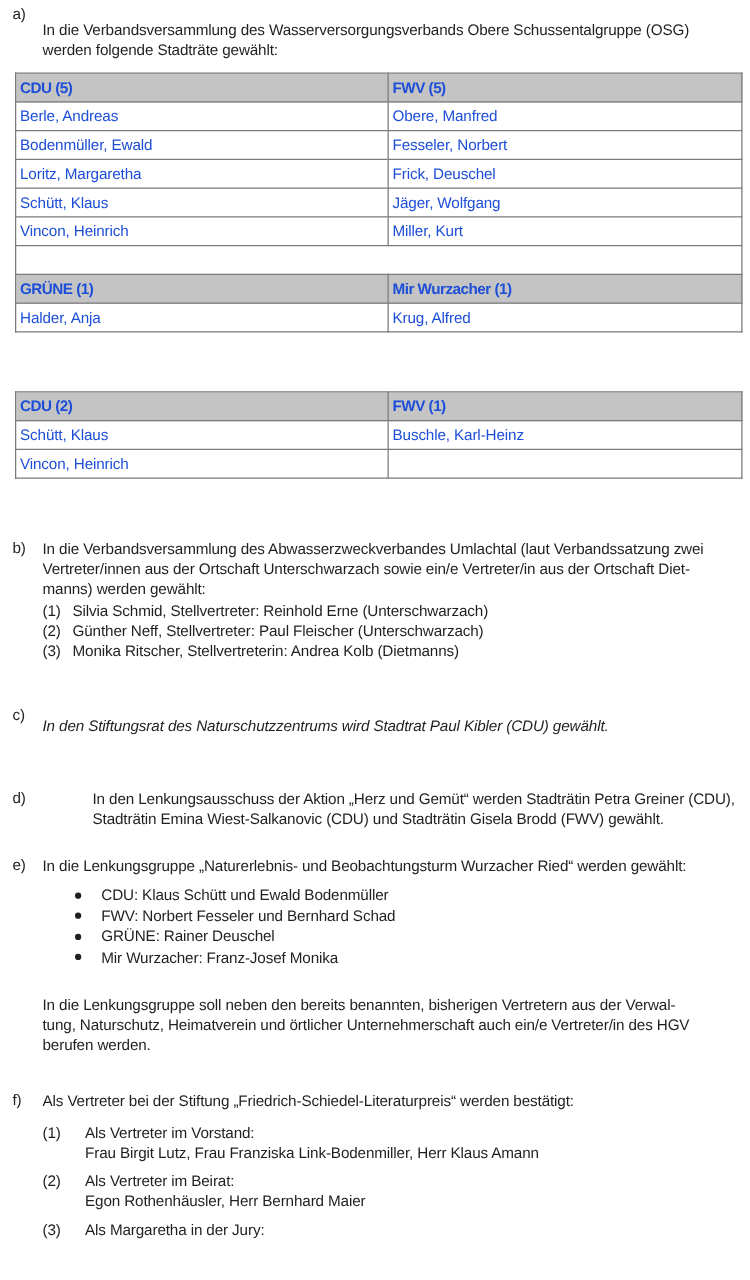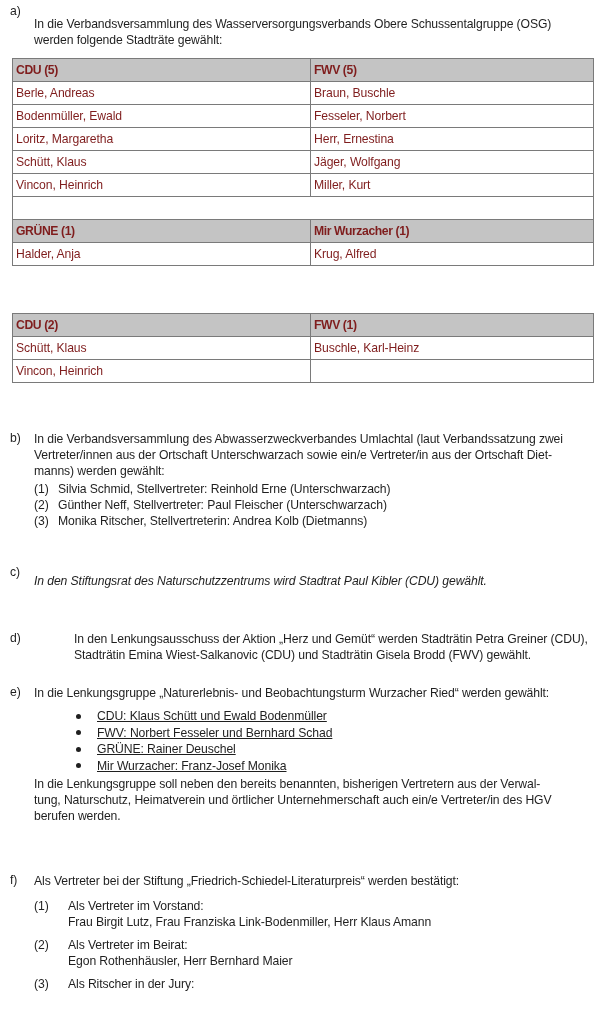--- a/index.html
+++ b/index.html
@@ -10,29 +10,29 @@
     }
     .abs { position: absolute; }
     .marker { position: absolute; left: 10px; }
     .para { position: absolute; left: 34px; width: 560px; line-height: 16px; }
     table.grid {
       position: absolute; left: 12px; width: 582px; border-collapse: collapse;
       table-layout: fixed;
     }
     table.grid td {
       border: 1.5px solid #7a7a7a; height: 22px; padding: 0 3px; vertical-align: middle;
-      font-size: 12.2px; color: #7f1d1d;
+      font-size: 12.2px; color: #1d4ed8;
     }
     table.grid td.c1 { width: 291px; }
     table.grid tr.head td { background: #c4c4c4; font-weight: bold; letter-spacing: -0.4px; }
     table.grid tr.blank td { height: 22px; }
     .numlist { position: absolute; left: 34px; line-height: 16px; }
     .numlist .row { display: flex; }
     .numlist .num { width: 24px; }
-    .bullets { position: absolute; left: 76px; line-height: 16.5px; text-decoration: underline; }
+    .bullets { position: absolute; left: 60px; line-height: 16.5px; }
     .bullets .row { display: flex; align-items: center; }
     .bullets .dot { width: 5px; height: 5px; border-radius: 50%; background: #1f1f1f; margin-right: 16px; }
     .sub { position: absolute; left: 34px; width: 560px; line-height: 16px; }
     .sub .item { display: flex; margin-bottom: 7px; }
     .sub .num { width: 34px; flex: 0 0 34px; }
     .sub .body { flex: 1; }
   </style>
 </head>
 <body>
 
@@ -44,29 +44,29 @@
   </div>
 
   <table class="grid" style="top:58px;">
     <tbody>
         <tr class="head">
       <td class="c1">CDU (5)</td>
       <td>FWV (5)</td>
     </tr>
     <tr>
       <td class="c1">Berle, Andreas</td>
-      <td>Braun, Buschle</td>
+      <td>Obere, Manfred</td>
     </tr>
     <tr>
       <td class="c1">Bodenmüller, Ewald</td>
       <td>Fesseler, Norbert</td>
     </tr>
     <tr>
       <td class="c1">Loritz, Margaretha</td>
-      <td>Herr, Ernestina</td>
+      <td>Frick, Deuschel</td>
     </tr>
     <tr>
       <td class="c1">Schütt, Klaus</td>
       <td>Jäger, Wolfgang</td>
     </tr>
     <tr>
       <td class="c1">Vincon, Heinrich</td>
       <td>Miller, Kurt</td>
     </tr>
     <tr class="blank">
@@ -153,21 +153,21 @@
     </div>
     <div class="row">
       <span class="dot"></span>
       <span>GRÜNE: Rainer Deuschel</span>
     </div>
     <div class="row">
       <span class="dot"></span>
       <span>Mir Wurzacher: Franz-Josef Monika</span>
     </div>
   </div>
-  <div class="para" style="top:776px;">
+  <div class="para" style="top:796px;">
     <div>In die Lenkungsgruppe soll neben den bereits benannten, bisherigen Vertretern aus der Verwal-</div>
     <div>tung, Naturschutz, Heimatverein und örtlicher Unternehmerschaft auch ein/e Vertreter/in des HGV</div>
     <div>berufen werden.</div>
   </div>
 </div>
 
 <div>
   <span class="marker" style="top:873px;">f)</span>
   <div class="para" style="top:873px;">Als Vertreter bei der Stiftung „Friedrich-Schiedel-Literaturpreis“ werden bestätigt:</div>
   <div class="sub" style="top:898px;">
@@ -181,17 +181,17 @@
     <div class="item">
       <span class="num">(2)</span>
       <div class="body">
         <div>Als Vertreter im Beirat:</div>
         <div>Egon Rothenhäusler, Herr Bernhard Maier</div>
       </div>
     </div>
     <div class="item">
       <span class="num">(3)</span>
       <div class="body">
-        <div>Als Ritscher in der Jury:</div>
+        <div>Als Margaretha in der Jury:</div>
       </div>
     </div>
   </div>
 </div>
 
 </body></html>

